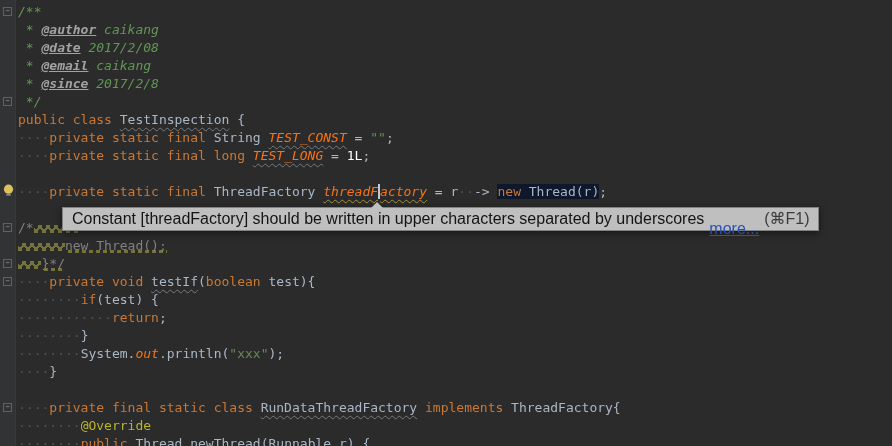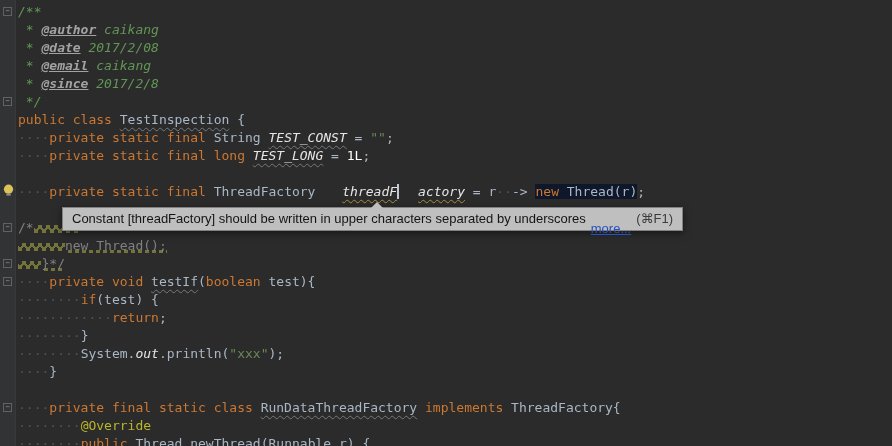--- a/index.html
+++ b/index.html
@@ -33,29 +33,29 @@
   .kw  { color:#cc7832;text-align:right; }
   .def { color:#a9b7c6; }
   .doc { color:#629755; font-style:italic; }
   .doctag { color:#a3a3a3; font-style:italic; font-weight:bold;
             text-decoration:underline; }
   .docval { color:#629755; font-style:italic; }
   .str { color:#6a8759; }
   .num { color:#ffffff; }
   .cmt { color:#808080; }
   .ann { color:#bbb529; }
-  .fld { color:#e5e5e5; font-style:italic; }
+  .fld { color:#f97316; font-style:italic; }
   .ws  { color:#4e5356; }
 
   .sq  { text-decoration-line:underline; text-decoration-style:wavy;
          text-decoration-color:#75797d; text-decoration-thickness:1px;
          text-underline-offset:3px; }
   .sqy { text-decoration-line:underline; text-decoration-style:wavy;
          text-decoration-color:#a8913c; text-decoration-thickness:1px;
-         text-underline-offset:3px;margin-left:19px; }
+         text-underline-offset:3px; }
 
   .hl { background:#0f172a; }
 
   .caret {
     display:inline-block; width:0; height:15px;
     border-left:2px solid #c3c9d0; vertical-align:-3px;
   }
 
   .zig {
     background-image:
@@ -73,21 +73,21 @@
     background-position:0 12px, 3px 12px;
     background-repeat:repeat-x;
   }
 
   .tooltip {
     position:absolute; left:62px; top:207px; height:24px; z-index:5;
     background:#bfbfbf; border:1px solid #828282;
     display:flex; align-items:center; gap:5px;
     padding:3px 9px; white-space:nowrap;
     font-family:"Liberation Sans","DejaVu Sans",sans-serif;
-    font-size:13px; color:#141414;
+    font-size:16px; color:#141414;
     box-shadow:0 2px 7px rgba(0,0,0,0.5);
   }
   .tooltip-arrow {
     position:absolute; top:-6px; left:308px; width:0; height:0;
     border-left:6px solid transparent; border-right:6px solid transparent;
     border-bottom:6px solid #bfbfbf;
   }
   .tt-link { color:#2a52be; text-decoration:underline; cursor:pointer;margin-top:20px; }
   .tt-short { color:#3c3c3c; }
 </style>

